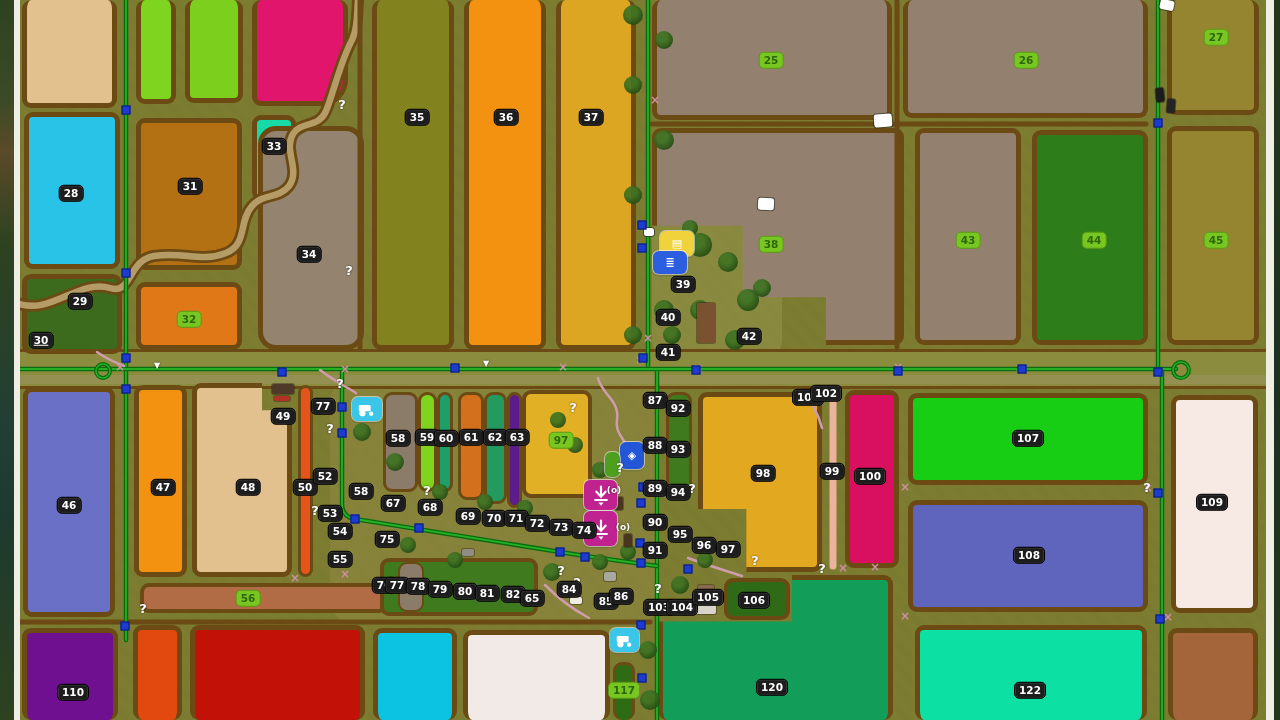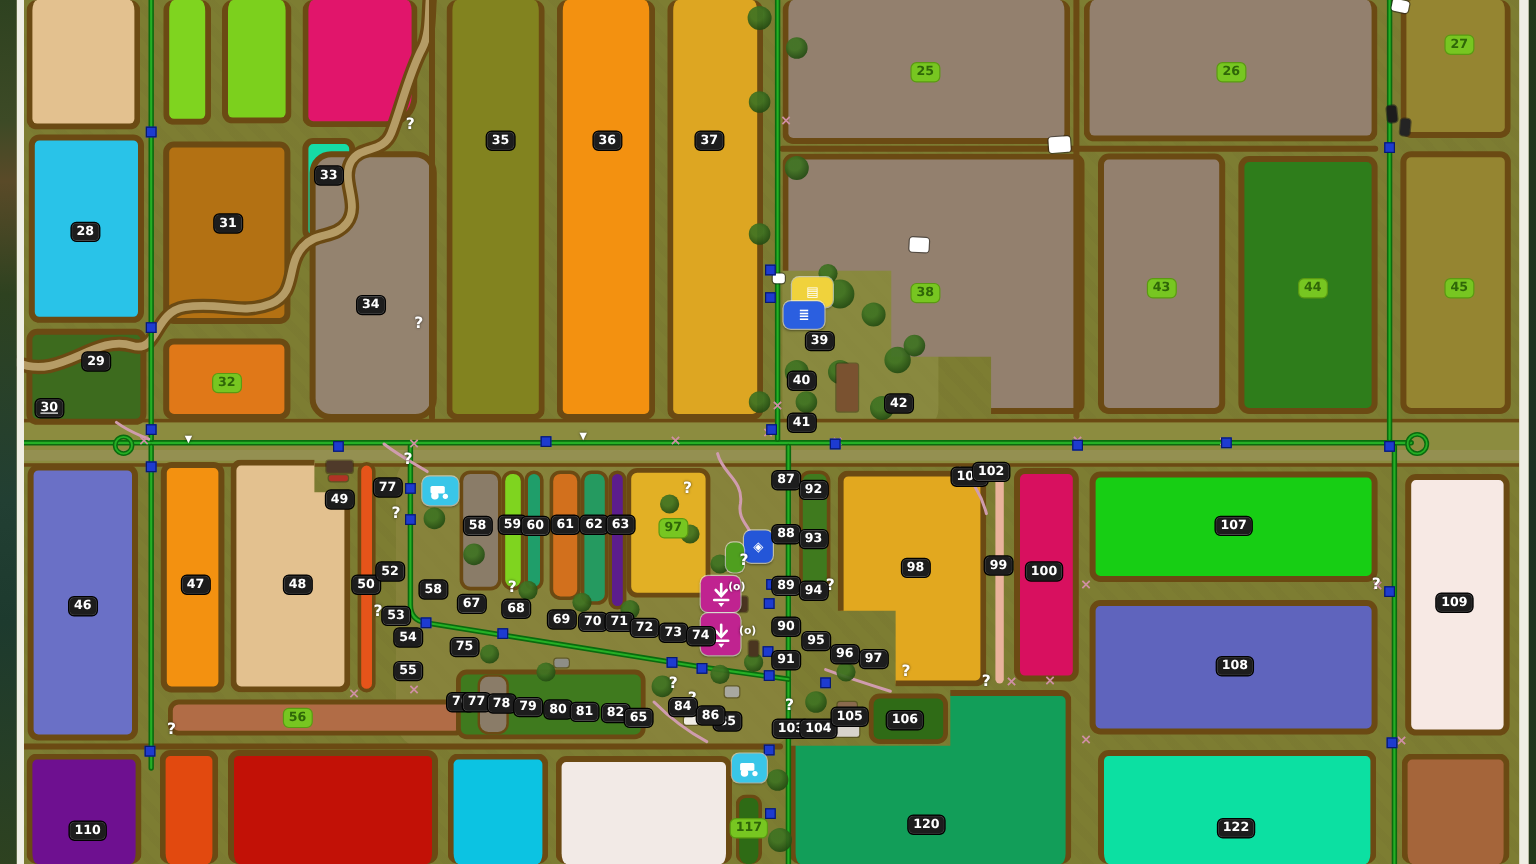--- a/index.html
+++ b/index.html
@@ -360,21 +360,21 @@
       <span class="lbl black" style="left: 384px; top: 585px;">76</span>
       <span class="lbl black" style="left: 397px; top: 585px;">77</span>
       <span class="lbl black" style="left: 418px; top: 586px;">78</span>
       <span class="lbl black" style="left: 440px; top: 589px;">79</span>
       <span class="lbl black" style="left: 465px; top: 591px;">80</span>
       <span class="lbl black" style="left: 487px; top: 593px;">81</span>
       <span class="lbl black" style="left: 513px; top: 594px;">82</span>
       <span class="lbl black" style="left: 532px; top: 598px;">65</span>
       <span class="lbl black" style="left: 569px; top: 589px;">84</span>
       <span class="lbl black" style="left: 606px; top: 601px;">85</span>
-      <span class="lbl black" style="left: 592px; top: 596px;">86</span>
+      <span class="lbl black" style="left: 621px; top: 596px;">86</span>
       <span class="lbl black" style="left: 655px; top: 400px;">87</span>
       <span class="lbl black" style="left: 655px; top: 445px;">88</span>
       <span class="lbl black" style="left: 655px; top: 488px;">89</span>
       <span class="lbl black" style="left: 655px; top: 522px;">90</span>
       <span class="lbl black" style="left: 655px; top: 550px;">91</span>
       <span class="lbl black" style="left: 678px; top: 408px;">92</span>
       <span class="lbl black" style="left: 678px; top: 449px;">93</span>
       <span class="lbl black" style="left: 678px; top: 492px;">94</span>
       <span class="lbl black" style="left: 680px; top: 534px;">95</span>
       <span class="lbl black" style="left: 704px; top: 545px;">96</span>

